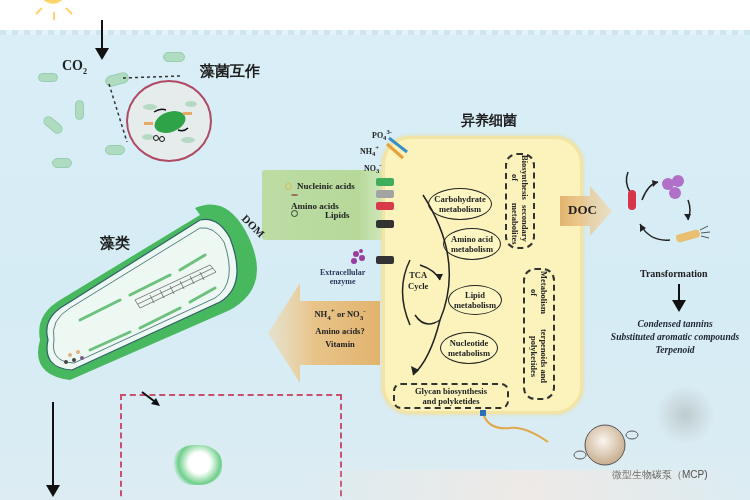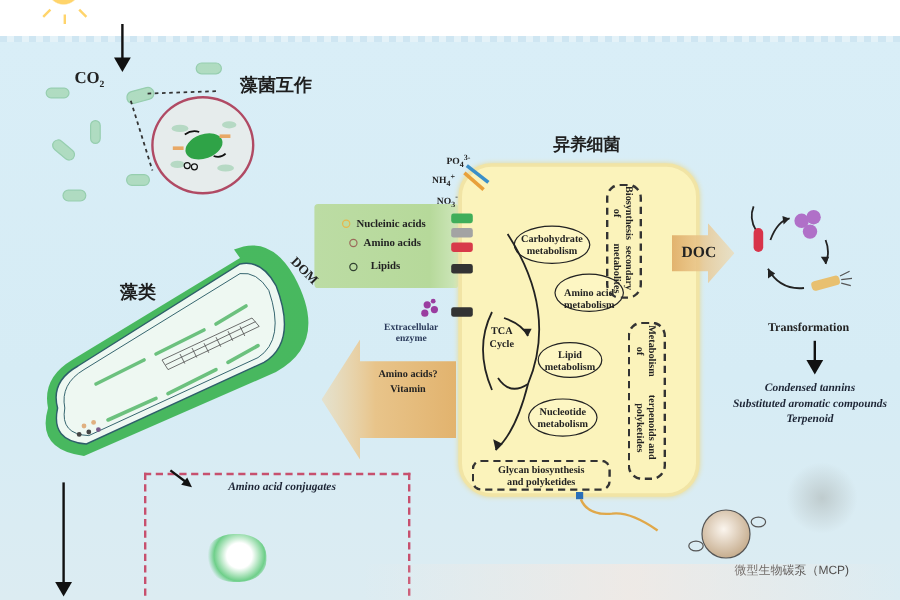--- a/index.html
+++ b/index.html
@@ -112,25 +112,25 @@
 </svg>
 <div class="abs label-zh" style="left:100px;top:234px;font-size:15px;">藻类</div>
 
 <div class="abs dom-panel"></div>
 <div class="abs serif-b" style="left:240px;top:220px;font-size:11px;transform:rotate(45deg);">DOM</div>
 <div class="abs" style="left:285px;top:178px;width:90px;">
   <div style="display:flex;align-items:center;gap:5px;height:16px;">
     <span style="width:5px;height:5px;border-radius:50%;border:1.5px solid #e7b74a;"></span>
     <span class="serif-b" style="font-size:9px;">Nucleinic acids</span>
   </div>
-  <div style="display:flex;align-items:center;gap:5px;height:16px;padding-left:6px;">
+  <div style="display:flex;gap:5px;height:16px;padding-left:6px;flex-direction:column;">
     <span style="width:5px;height:5px;border-radius:50%;border:1.5px solid #9b6a5a;"></span>
     <span class="serif-b" style="font-size:9px;">Amino acids</span>
   </div>
-  <div style="display:flex;align-items:flex-end;gap:5px;height:16px;padding-left:6px;">
+  <div style="display:flex;align-items:flex-start;gap:21px;height:16px;padding-left:6px;">
     <span style="width:5px;height:5px;border-radius:50%;border:1.5px solid #2f3f2f;"></span>
     <span class="serif-b" style="font-size:9px;padding-left:6px;">Lipids</span>
   </div>
 </div>
 
 <div class="abs label-zh" style="left:461px;top:112px;font-size:14px;">异养细菌</div>
 <div class="abs het-cell"></div>
 
 <div class="abs serif-b" style="left:360px;top:127px;font-size:8px;line-height:10px;">
   <div style="padding-left:12px;"><span>PO</span><sub>4</sub><sup>3-</sup></div>
@@ -147,21 +147,21 @@
 <div class="abs transporter" style="left:376px;top:202px;background:#d83a4a;"></div>
 <div class="abs transporter" style="left:376px;top:220px;background:#333;"></div>
 <div class="abs transporter" style="left:376px;top:256px;background:#333;"></div>
 
 <div class="abs oval" style="left:428px;top:188px;width:62px;height:30px;">
   <div>
       <div>Carbohydrate</div>
       <div>metabolism</div>
     </div>
 </div>
-<div class="abs oval" style="left:462px;top:228px;width:56px;height:30px;align-items:flex-end;">
+<div class="abs oval" style="left:443px;top:228px;width:56px;height:30px;">
   <div>
       <div>Amino acid</div>
       <div>metabolism</div>
     </div>
 </div>
 <div class="abs oval" style="left:448px;top:285px;width:52px;height:28px;">
   <div>
       <div>Lipid</div>
       <div>metabolism</div>
     </div>
@@ -222,20 +222,21 @@
   <defs>
     <linearGradient id="oal" x1="0" x2="1">
       <stop offset="0%" stop-color="#f1d7a8" stop-opacity=".5"></stop>
       <stop offset="40%" stop-color="#e8c48a"></stop>
       <stop offset="100%" stop-color="#e2b36e"></stop>
     </linearGradient>
   </defs>
   <polygon points="0,50 32,0 32,18 112,18 112,82 32,82 32,100" fill="url(#oal)"></polygon>
 </svg>
 <div class="abs serif-b" style="left:300px;top:305px;width:80px;font-size:8.5px;line-height:13px;text-align:center;">
+  <div><span>NH</span><sub>4</sub><sup>+</sup><span> or </span><span>NO</span><sub>3</sub><sup>-</sup></div>
   <div>Amino acids?</div>
   <div>Vitamin</div>
 </div>
 
 <svg class="abs orange-arrow-right" viewBox="0 0 52 50">
   <defs>
     <linearGradient id="oar" x1="0" x2="1">
       <stop offset="0%" stop-color="#e2b36e"></stop>
       <stop offset="100%" stop-color="#f1d7a8" stop-opacity=".6"></stop>
     </linearGradient>
@@ -281,19 +282,18 @@
   <ellipse cx="62" cy="15" rx="6" ry="4" fill="none" stroke="#555"></ellipse>
 </svg>
 <div class="abs label-zh" style="left:612px;top:468px;font-size:10px;font-weight:normal;color:#333;">微型生物碳泵（MCP)</div>
 
 <div class="abs pink-dashed"></div>
 <svg class="abs" style="left:140px;top:390px;" width="24" height="20">
   <line x1="2" y1="2" x2="18" y2="14" stroke="#111" stroke-width="2"></line>
   <polygon points="20,16 11,14 16,8" fill="#111"></polygon>
 </svg>
 <div class="abs italic-b" style="left:150px;top:400px;width:170px;font-size:9.5px;line-height:13px;">
-  <div>Amino acid conjugates</div>
 </div>
 <div class="abs" style="left:172px;top:445px;width:50px;height:40px;border-radius:45%;background:radial-gradient(circle at 55% 45%, #ffffff 0 30%, #6fcf8a 60%, rgba(111,207,138,0) 75%);"></div>
 
 <div class="abs arrow-down" style="left:52px;top:402px;height:85px;"></div>
 
 <div class="abs bottom-haze"></div>
 
 </body></html>

